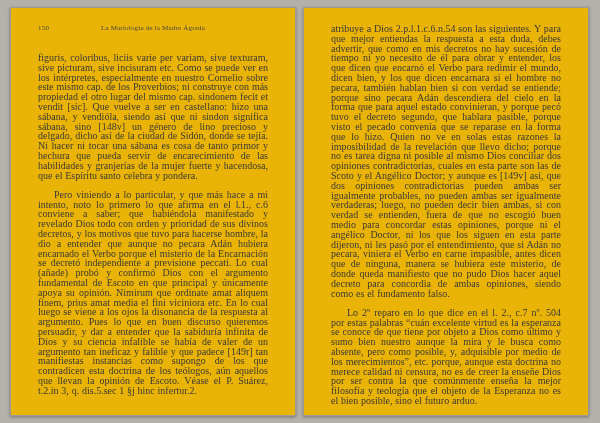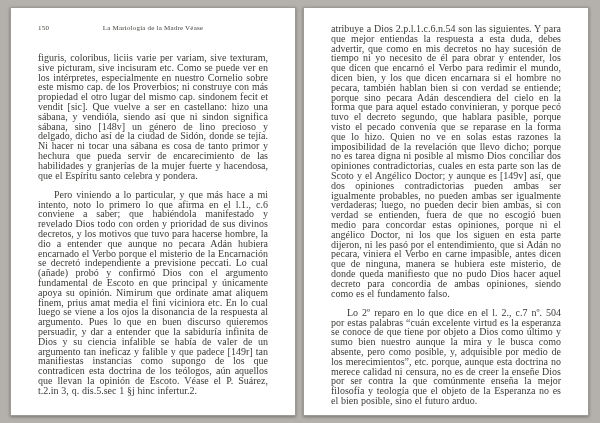--- a/index.html
+++ b/index.html
@@ -17,21 +17,21 @@
     display: flex;
     gap: 7px;
     padding: 7px 10px;
     box-sizing: border-box;
     width: 600px;
     height: 423px;
   }
   .page {
     width: 286px;
     height: 409px;
-    background: #ffffff;
+    background: #eab308;
     border: 1px solid #9d9a95;
     box-shadow: 0 1px 3px rgba(0,0,0,0.35);
     box-sizing: border-box;
     padding: 16px 27px 0 27px;
     overflow: hidden;
   }
   .page-header {
     display: flex;
     align-items: baseline;
     font-size: 7px;
@@ -67,21 +67,21 @@
   }
 </style>
 </head>
 <body>
 
 <div class="spread">
 
   <div class="page">
     <div class="page-header">
       <span class="pn">150</span>
-      <span class="ht">La Mariología de la Madre Véase</span>
+      <span class="ht">La Mariología de la Madre Ágreda</span>
       <span class="pn right"></span>
     </div>
     <div class="page-body">
       <p class="cont">figuris, coloribus, liciis varie per variam, sive texturam, sive picturam, sive incisuram etc. Como se puede ver en los intérpretes, especialmente en nuestro Cornelio sobre este mismo cap. de los Proverbios; ni construye con más propiedad el otro lugar del mismo cap. sindonem fecit et vendit [sic]. Que vuelve a ser en castellano: hizo una sábana, y vendióla, siendo así que ni sindon significa sábana, sino [148v] un género de lino precioso y delgado, dicho así de la ciudad de Sidón, donde se tejía. Ni hacer ni tocar una sábana es cosa de tanto primor y hechura que pueda servir de encarecimiento de las habilidades y granjerías de la mujer fuerte y hacendosa, que el Espíritu santo celebra y pondera.</p>
       <p>Pero viniendo a lo particular, y que más hace a mi intento, noto lo primero lo que afirma en el l.1., c.6 conviene a saber; que habiéndola manifestado y revelado Dios todo con orden y prioridad de sus divinos decretos, y los motivos que tuvo para hacerse hombre, la dio a entender que aunque no pecara Adán hubiera encarnado el Verbo porque el misterio de la Encarnación se decretó independiente a previsione peccati. Lo cual (añade) probó y confirmó Dios con el argumento fundamental de Escoto en que principal y únicamente apoya su opinión. Nimirum que ordinate amat aliquem finem, prius amat media el fini viciniora etc. En lo cual luego se viene a los ojos la disonancia de la respuesta al argumento. Pues lo que en buen discurso quieremos persuadir, y dar a entender que la sabiduría infinita de Dios y su ciencia infalible se había de valer de un argumento tan ineficaz y falible y que padece [149r] tan manifiestas instancias como supongo de los que contradicen esta doctrina de los teólogos, aún aquellos que llevan la opinión de Escoto. Véase el P. Suárez, t.2.in 3, q. dis.5.sec 1 §j hinc infertur.2.</p>
     </div>
   </div>
 
   <div class="page">
     <div class="page-body">

